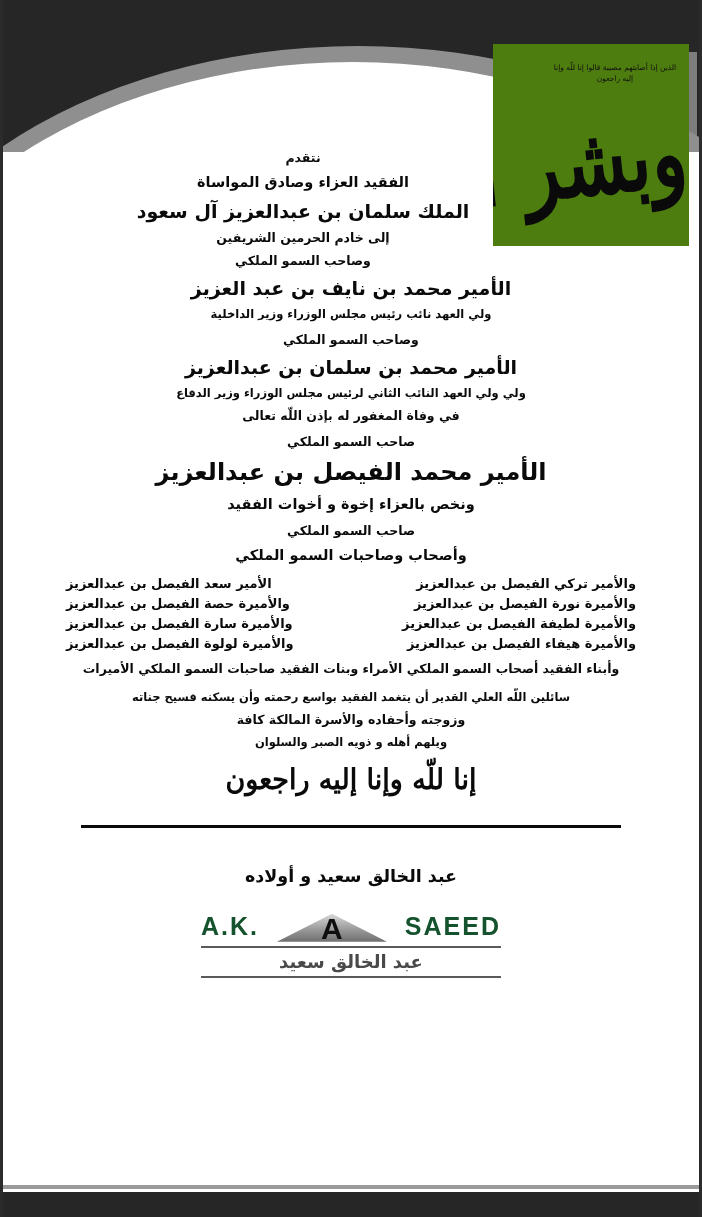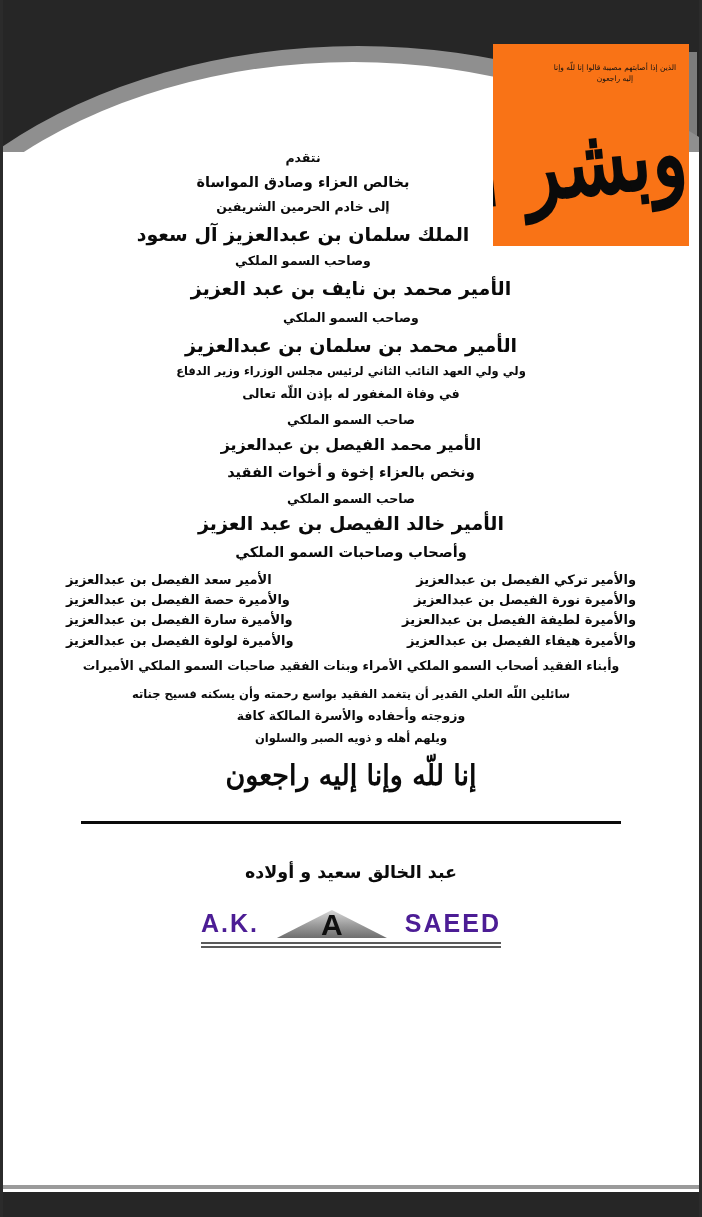--- a/index.html
+++ b/index.html
@@ -50,21 +50,21 @@
     left:498px; top:52px;
     width:196px; height:200px;
     background:#7d7d7d;
   }
 
   
   #calligraphy-box {
     position:absolute;
     top:44px; left:490px;
     width:196px; height:202px;
-    background:#f97316;
+    background:#4d7c0f;
     overflow:hidden;
     z-index:6;
   }
   #verse-small {
     position:absolute;
     top:18px; right:10px;
     width:128px;
     text-align:center;
     font-family:"DejaVu Sans","Liberation Sans",sans-serif;
     font-size:7.5px;
@@ -94,21 +94,21 @@
     width:696px;
     text-align:center;
     color:#0a0a0a;
   }
 
   .ln       { line-height:1.28; }
   .tiny     { font-size:11.5px; font-weight:bold; }
   .small    { font-size:12.5px; font-weight:bold; }
   .mid      { font-size:14.5px; font-weight:bold; }
   .big      { font-size:19px;   font-weight:bold; letter-spacing:0.3px; }
-  .huge     { font-size:16px;   font-weight:bold; letter-spacing:0.4px; }
+  .huge     { font-size:24px;   font-weight:bold; letter-spacing:0.4px; }
   .sp4  { margin-top:4px; }
   .sp7  { margin-top:7px; }
   .sp10 { margin-top:10px; }
   .sp13 { margin-top:13px; }
 
   
   .clear-logo { padding-left:0; padding-right:96px; }
 
   
   #relatives {
@@ -163,21 +163,21 @@
     display:flex;
     align-items:center;
     justify-content:space-between;
     direction:ltr;
   }
   #logo .logo-word {
     font-family:"Liberation Sans","DejaVu Sans",sans-serif;
     font-size:25px;
     font-weight:bold;
     letter-spacing:2px;
-    color:#4c1d95;
+    color:#14532d;
   }
   #logo .emblem {
     position:relative;
     width:110px; height:30px;
     flex:0 0 auto;
   }
   #logo .emblem .tri {
     position:absolute;
     left:0; bottom:0;
     width:110px; height:28px;
@@ -234,48 +234,48 @@
 
   <div id="calligraphy-box">
     <div id="verse-small">الذين إذا أصابتهم مصيبة قالوا إنا للّه وإنا إليه راجعون</div>
     <div id="calligraphy-main">وبشر الصابرين</div>
   </div>
 
   <div id="content">
 
     <div class="ln small clear-logo">نتقدم</div>
 
-    <div class="ln mid sp7 clear-logo">بخالص العزاء وصادق المواساة</div>
+    <div class="ln mid sp7 clear-logo">الفقيد العزاء وصادق المواساة</div>
+
+    <div class="ln big sp7 clear-logo">الملك سلمان بن عبدالعزيز آل سعود</div>
 
     <div class="ln small sp7 clear-logo">إلى خادم الحرمين الشريفين</div>
 
-    <div class="ln big sp7 clear-logo">الملك سلمان بن عبدالعزيز آل سعود</div>
-
     <div class="ln small sp7 clear-logo">وصاحب السمو الملكي</div>
 
     <div class="ln big sp7">الأمير محمد بن نايف بن عبد العزيز</div>
 
+    <div class="ln tiny sp7">ولي العهد نائب رئيس مجلس الوزراء وزير الداخلية</div>
 
     <div class="ln small sp10">وصاحب السمو الملكي</div>
 
     <div class="ln big sp7">الأمير محمد بن سلمان بن عبدالعزيز</div>
 
     <div class="ln tiny sp7">ولي ولي العهد النائب الثاني لرئيس مجلس الوزراء وزير الدفاع</div>
 
     <div class="ln small sp7">في وفاة المغفور له بإذن اللّه تعالى</div>
 
     <div class="ln small sp10">صاحب السمو الملكي</div>
 
     <div class="ln huge sp7">الأمير محمد الفيصل بن عبدالعزيز</div>
 
     <div class="ln mid sp7">ونخص بالعزاء إخوة و أخوات الفقيد</div>
 
     <div class="ln small sp10">صاحب السمو الملكي</div>
 
-    <div class="ln big sp4">الأمير خالد الفيصل بن عبد العزيز</div>
 
 
     <div class="ln mid sp7">وأصحاب وصاحبات السمو الملكي</div>
 
     <div id="relatives">
       <div class="row">
         <span class="col-l">والأمير تركي الفيصل بن عبدالعزيز</span>
         <span class="col-r">الأمير سعد الفيصل بن عبدالعزيز</span>
       </div>
       <div class="row">
@@ -309,20 +309,21 @@
     <div id="logo">
       <div class="logo-top">
         <span class="logo-word">A.K.</span>
         <span class="emblem">
           <span class="tri"></span>
           <span class="letter-a">A</span>
         </span>
         <span class="logo-word">SAEED</span>
       </div>
       <div class="rule"></div>
+      <div class="logo-ar">عبد الخالق سعيد</div>
       <div class="rule"></div>
     </div>
 
   </div>
 
   <div id="footer-rule"></div>
   <div id="footer-band"></div>
 
 </div>
 

